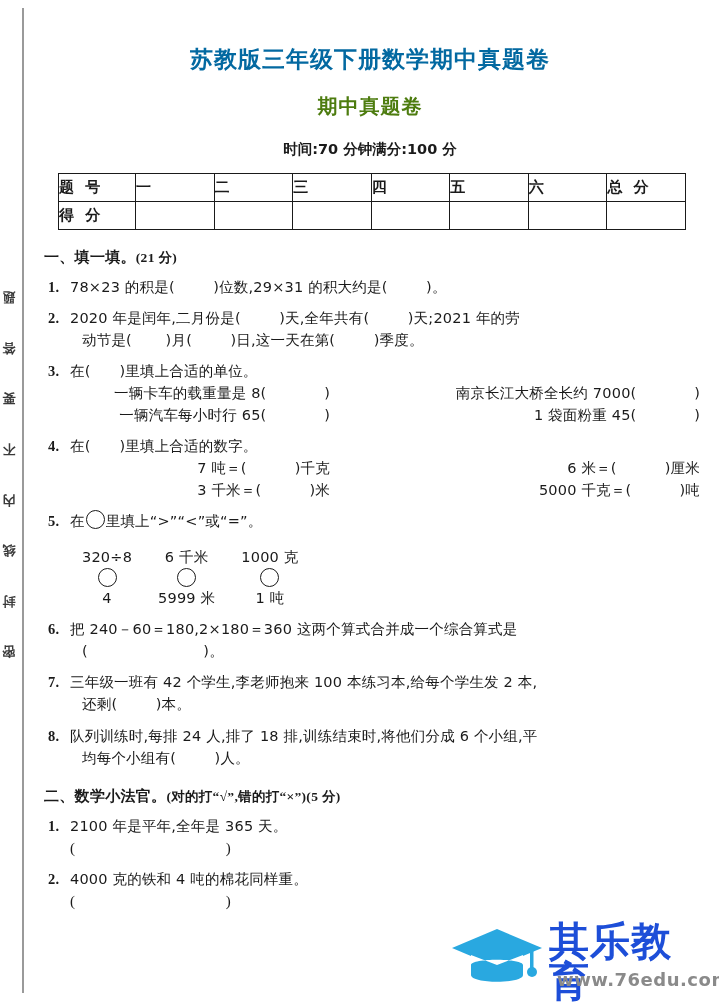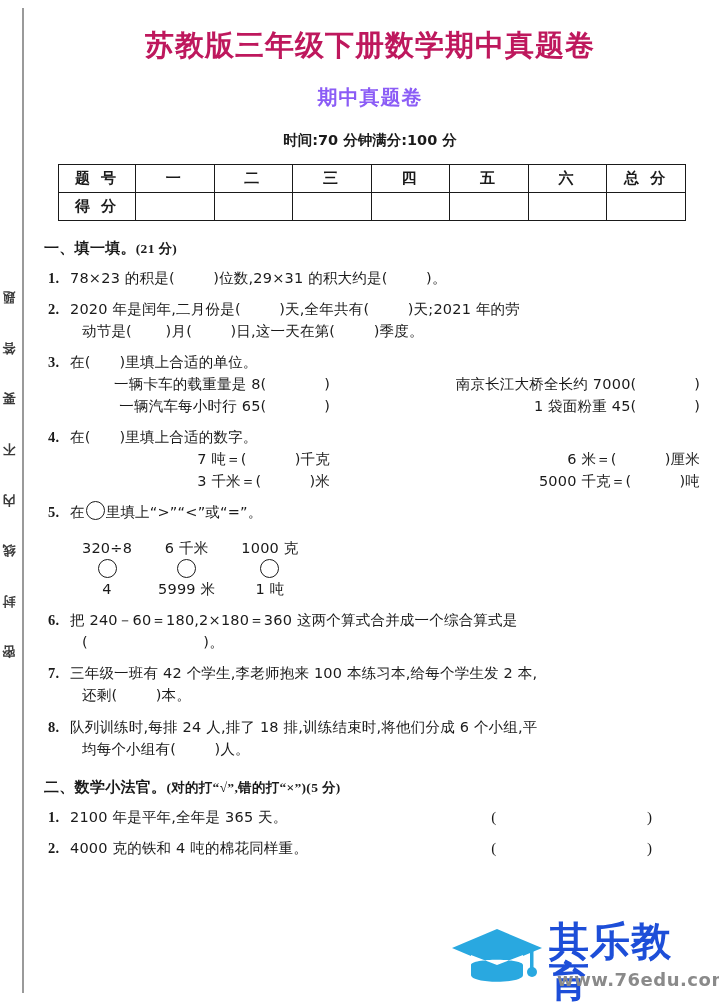--- a/index.html
+++ b/index.html
@@ -48,37 +48,37 @@
   #page {
     position: absolute;
     left: 40px;
     top: 0;
     width: 660px;
     height: 1005px;
   }
 
   .main-title {
     margin: 0;
-    padding-top: 26px;
+    padding-top: 44px;
     text-align: center;
-    font-size: 29px;
+    font-size: 23px;
     font-weight: 700;
     letter-spacing: 1px;
     font-family: "DejaVu Sans", sans-serif;
-    color: #be185d;
+    color: #0369a1;
   }
   .sub-title {
     margin: 0;
     padding-top: 18px;
     text-align: center;
     font-size: 20px;
     font-weight: 700;
     letter-spacing: 1px;
     font-family: "DejaVu Sans", sans-serif;
-    color: #8b5cf6;
+    color: #4d7c0f;
   }
 
   .meta-row {
     margin: 0;
     padding-top: 20px;
     display: flex;
     justify-content: center;
     font-size: 14.5px;
     font-weight: 700;
     font-family: "DejaVu Sans", sans-serif;
@@ -88,21 +88,20 @@
   
   #score-table {
     margin: 14px 0 0 18px;
     width: 628px;
     border-collapse: collapse;
     table-layout: fixed;
   }
   #score-table td {
     border: 1.6px solid #1a1a1a;
     height: 27px;
-    text-align: center;
     vertical-align: middle;
     font-size: 15px;
     font-weight: 700;
     font-family: "DejaVu Sans", sans-serif;
     letter-spacing: 3px;
     padding: 0;
   }
   #score-table td.rowhead { width: 76px; }
 
   
@@ -167,20 +166,21 @@
     border-radius: 50%;
     vertical-align: -3px;
     margin: 0 1px;
   }
 
   .with-answer {
     display: flex;
     justify-content: space-between;
     align-items: flex-start;
     white-space: pre;
+    flex-direction: column;
   }
   .with-answer .ansparen {
     font-family: "Liberation Serif", serif;
     font-size: 15px;
     padding-right: 26px;
     letter-spacing: 22px;
   }
 
   
   #logo {

